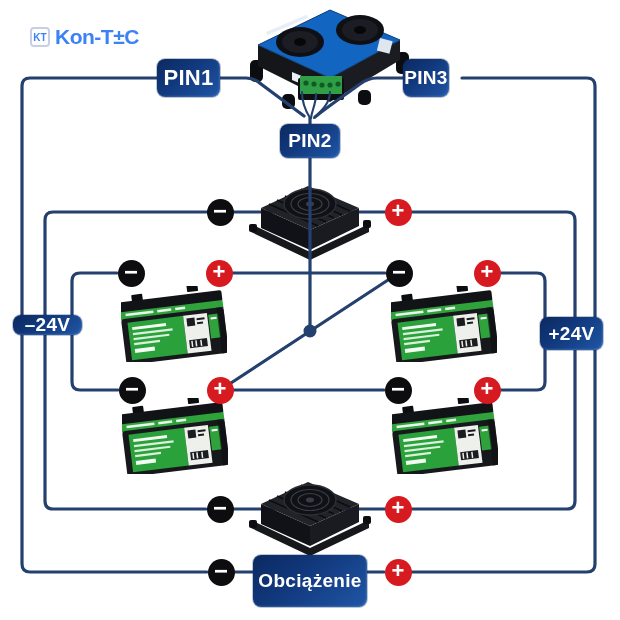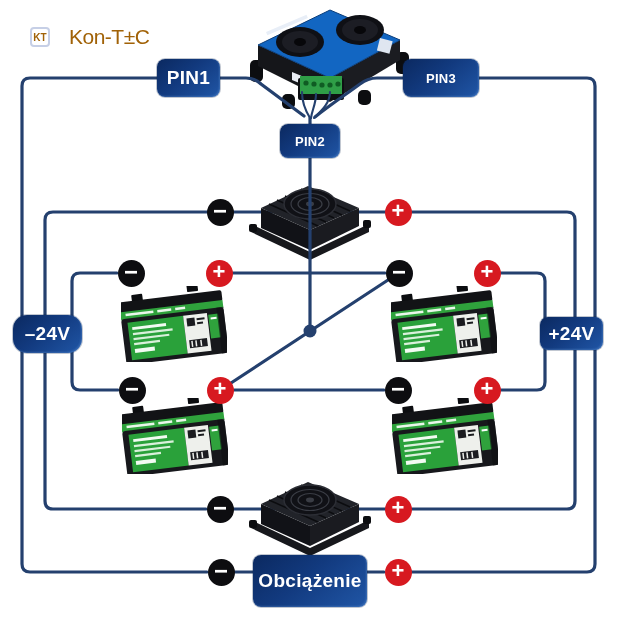--- a/index.html
+++ b/index.html
@@ -20,27 +20,27 @@
   
   .term{
     position:absolute;width:27px;height:27px;border-radius:50%;
     display:flex;align-items:center;justify-content:center;
     color:#ffffff;font-weight:900;font-size:22px;line-height:1;padding-bottom:2px;
     box-sizing:border-box;
   }
   .term.minus{background:#0d0d10;font-size:24px;}
   .term.plus{background:#d71920;}
   
-  .logo{position:absolute;left:30px;top:25px;display:flex;align-items:center;gap:19px;color:#a16207;}
+  .logo{position:absolute;left:30px;top:25px;display:flex;align-items:center;gap:5px;color:#3b82f6;}
   .logo-badge{
     width:20px;height:20px;border:2px solid #c6cfe6;border-radius:4px;
     display:flex;align-items:center;justify-content:center;
     font-size:10px;font-weight:bold;box-sizing:border-box;
   }
-  .logo-text{font-size:21px;font-weight:normal;letter-spacing:-0.5px;display:flex;align-items:center;}
+  .logo-text{font-size:21px;font-weight:bold;letter-spacing:-0.5px;display:flex;align-items:center;}
   .wire-layer{position:absolute;left:0;top:0;}
   .wire-layer path{fill:none;stroke:#24406e;stroke-width:3.2;stroke-linecap:round;}
   .wire-layer path.thin{stroke-width:2.1;}
 </style>
 </head>
 <body>
 
 <div class="logo">
   <span class="logo-badge">KT</span>
   <span class="logo-text">
@@ -265,24 +265,24 @@
   <path d="M310,118 V331"></path>
   <path d="M231,383 L388,280"></path>
   <path d="M220,78 H246 Q255,78 261,84 L304,116"></path>
   <path d="M403,78 H377 Q368,78 360,84 C345,95 330,105 315,117"></path>
   <path class="thin" d="M302,92 C302,102 305,110 310,118"></path>
   <path class="thin" d="M316,94 C316,104 312,110 311,118"></path>
   <path class="thin" d="M330,92 C330,104 320,112 314,118"></path>
   <circle cx="310" cy="331" r="6.5" fill="#24406e"></circle>
 </svg>
 
-<div class="tag" style="left:157px;top:59px;width:63px;height:38px;font-size:19px;">PIN1</div>
-<div class="tag" style="left:403px;top:59px;width:76px;height:38px;font-size:13px;">PIN3</div>
-<div class="tag" style="left:280px;top:124px;width:60px;height:34px;font-size:13px;">PIN2</div>
-<div class="tag" style="left:13px;top:315px;width:69px;height:38px;font-size:19px;border-radius:14px;">–24V</div>
+<div class="tag" style="left:157px;top:59px;width:63px;height:38px;font-size:22px;">PIN1</div>
+<div class="tag" style="left:403px;top:59px;width:46px;height:38px;font-size:19px;">PIN3</div>
+<div class="tag" style="left:280px;top:124px;width:60px;height:34px;font-size:19px;">PIN2</div>
+<div class="tag" style="left:13px;top:315px;width:69px;height:20px;font-size:19px;">–24V</div>
 <div class="tag" style="left:540px;top:317px;width:63px;height:33px;font-size:19px;">+24V</div>
 <div class="tag" style="left:253px;top:555px;width:114px;height:52px;font-size:19px;">Obciążenie</div>
 
 <div class="term minus" style="left:206.5px;top:198.5px;">−</div>
 <div class="term plus" style="left:384.5px;top:198.5px;">+</div>
 <div class="term minus" style="left:117.5px;top:259.5px;">−</div>
 <div class="term plus" style="left:205.5px;top:259.5px;">+</div>
 <div class="term minus" style="left:385.5px;top:259.5px;">−</div>
 <div class="term plus" style="left:473.5px;top:259.5px;">+</div>
 <div class="term minus" style="left:118.5px;top:376.5px;">−</div>

